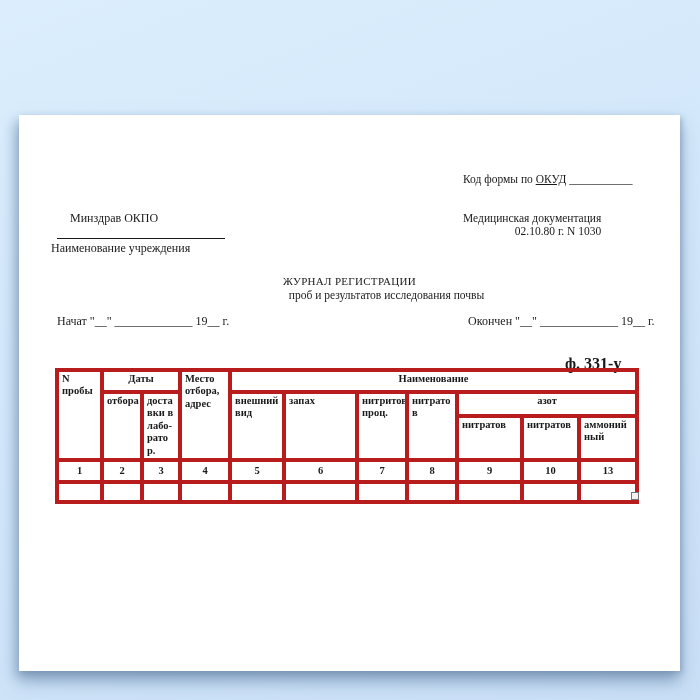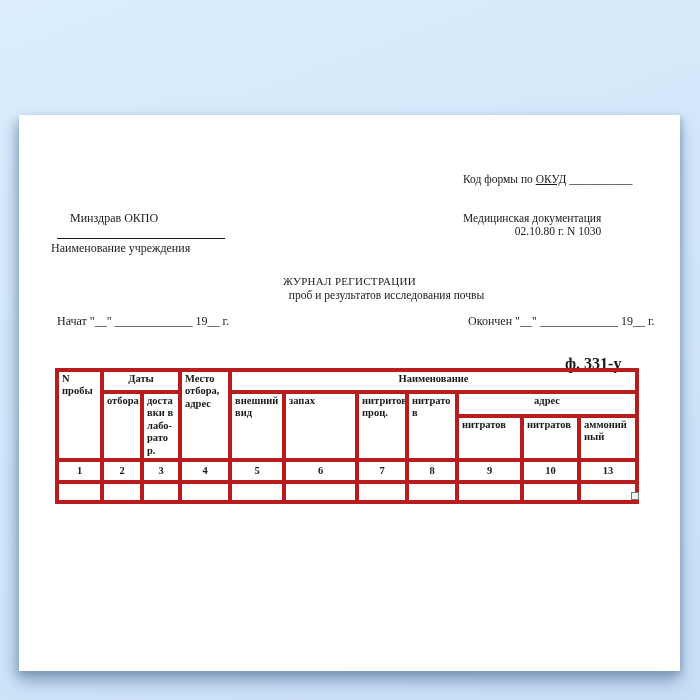--- a/index.html
+++ b/index.html
@@ -97,21 +97,21 @@
       <td rowspan="3">Место отбора, адрес</td>
       <td colspan="7" class="ctr">Наименование</td>
     </tr>
     <tr class="r2">
       <td rowspan="2">отбора</td>
       <td rowspan="2" class="brk">доставки в лабо-ратор.</td>
       <td rowspan="2">внешний вид</td>
       <td rowspan="2">запах</td>
       <td rowspan="2">нитритов проц.</td>
       <td rowspan="2" class="brk">нитратов</td>
-      <td colspan="3" class="ctr">адрес</td>
+      <td colspan="3" class="ctr">азот</td>
     </tr>
     <tr class="r3">
       <td>нитратов</td>
       <td>нитратов</td>
       <td class="brk">аммонийный</td>
     </tr>
     <tr class="nums">
       <td>1</td>
       <td>2</td>
       <td>3</td>

